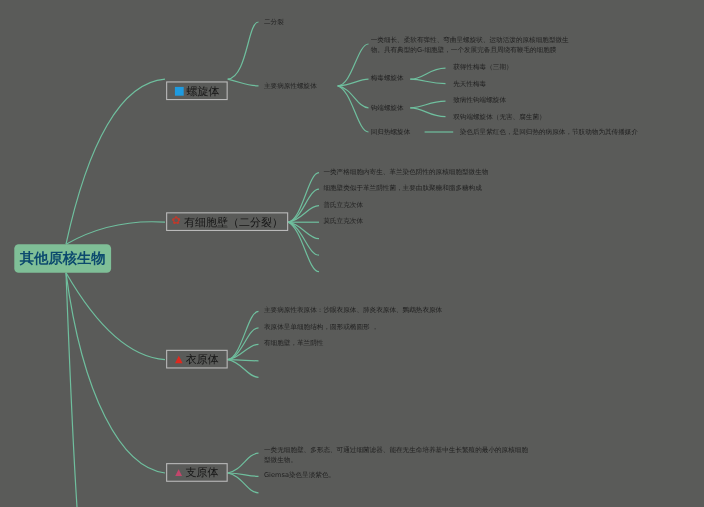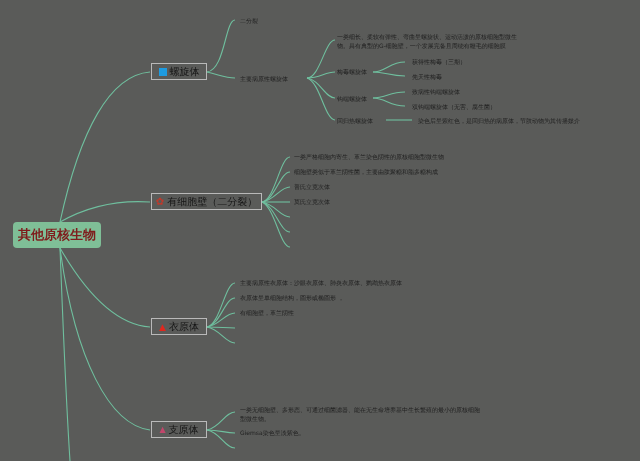--- a/index.html
+++ b/index.html
@@ -1,21 +1,21 @@
 <!DOCTYPE html>
 <html><head>
 <meta charset="utf-8">
 <style>
   html, body { margin:0; padding:0; }
   body { width:640px; height:461px; background:#5a5b59; position:relative; overflow:hidden;
          font-family:"DejaVu Sans", sans-serif; }
   svg.links { position:absolute; left:0; top:0; width:640px; height:461px; }
   .root { position:absolute; left:13px; top:222px; width:88px; height:26px; background:#7fbf97;
           border-radius:4px; display:flex; align-items:center; justify-content:center;
-          font-weight:bold; font-size:13px; color:#7f1d1d; }
+          font-weight:bold; font-size:13px; color:#0c4a6e; }
   .branch { position:absolute; height:17px; border:1px solid #b9b9b9; box-sizing:border-box;
             display:flex; align-items:center; justify-content:center; gap:3px;
             font-size:10px; color:#151515; }
   .ico { display:inline-block; }
   .leaf { position:absolute; font-size:6px; color:#1f1f1f; white-space:nowrap; line-height:9px; }
   .leaf.wrap { white-space:normal; }
 </style>
 </head>
 <body>
 
@@ -61,21 +61,21 @@
     <path d="M207,430 C220,428 225,412 235,412"></path>
     <path d="M207,430 C220,430 225,433 235,433"></path>
     <path d="M207,430 C220,432 225,448 235,448"></path>
   </g>
 </svg>
 
 <div class="root">
   <span>其他原核生物</span>
 </div>
 
-<div class="branch" style="left:151px;top:63px;width:56px;">
+<div class="branch" style="left:151px;top:74px;width:56px;">
   <span class="ico" style="width:8px;height:8px;background:#1e9be0;"></span>
   <span>螺旋体</span>
 </div>
 <div class="leaf" style="left:240px;top:16px;">二分裂</div>
 <div class="leaf" style="left:240px;top:74px;">主要病原性螺旋体</div>
 <div class="leaf wrap" style="left:337px;top:32px;width:180px;">一类细长、柔软有弹性、弯曲呈螺旋状、运动活泼的原核细胞型微生物。具有典型的G-细胞壁，一个发展完备且周绕有鞭毛的细胞膜</div>
 <div class="leaf" style="left:337px;top:67px;">梅毒螺旋体</div>
 <div class="leaf" style="left:412px;top:57px;">获得性梅毒（三期）</div>
 <div class="leaf" style="left:412px;top:72px;">先天性梅毒</div>
 <div class="leaf" style="left:337px;top:94px;">钩端螺旋体</div>

